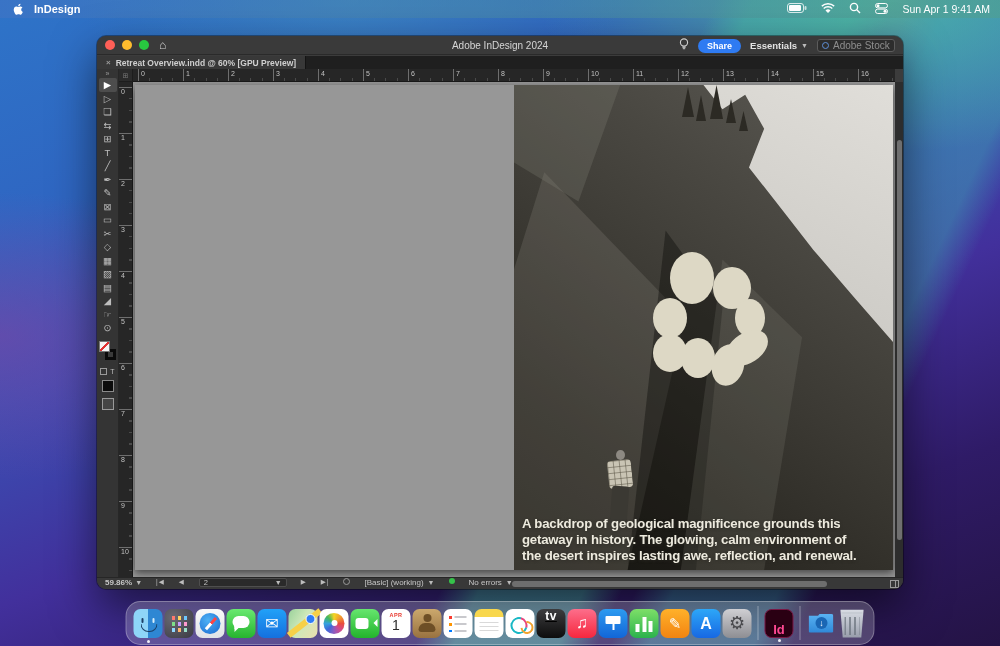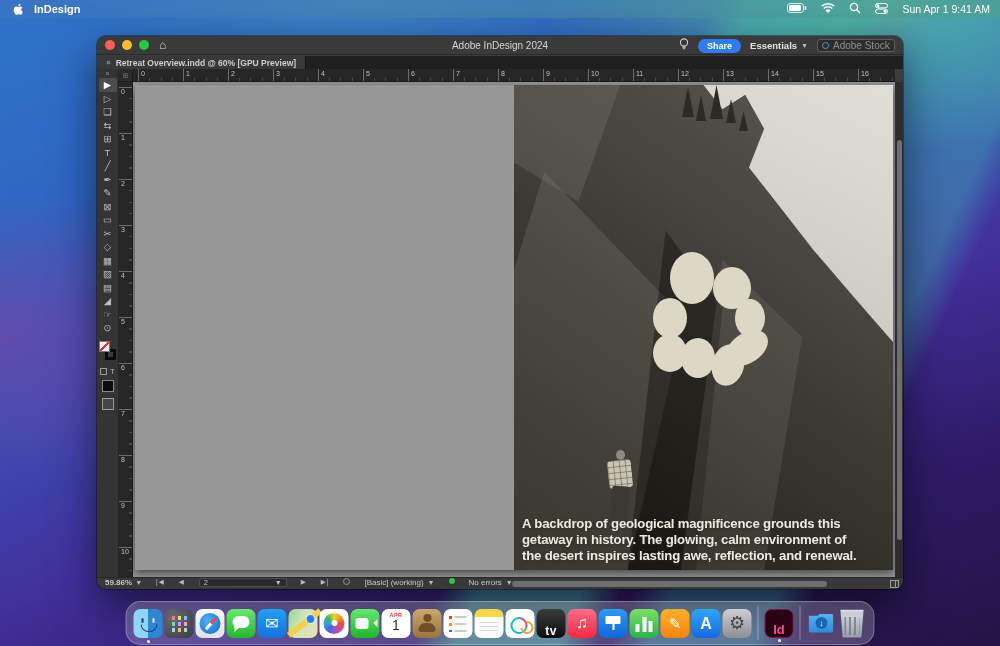--- a/index.html
+++ b/index.html
@@ -218,21 +218,21 @@
     background-size:auto,auto,auto,12px 2px,12px 2px,12px 2px;
     background-position:0 0,0 0,0 0, 6px 1.5px, 6px 8.5px, 6px 15.5px; background-repeat:no-repeat; }
   .ic-notes{ background:linear-gradient(180deg,#f8d74d 0 8px,#fff 8px); }
   .ic-notes::before{ content:""; position:absolute; left:5px; top:13px; width:19px; height:10px;
     background:repeating-linear-gradient(to bottom,#d9d9d9 0 1px,rgba(0,0,0,0) 1px 4px); }
   .ic-freeform{ background:#fff; }
   .ic-freeform::before{ content:""; position:absolute; left:5px; top:8px; width:13px; height:13px;
     border:2.5px solid #18b8c4; border-radius:50%; border-right-color:#e8457d; transform:rotate(-30deg); }
   .ic-freeform::after{ content:""; position:absolute; left:15px; top:12px; width:9px; height:9px;
     border:2.5px solid #f0a32f; border-radius:50%; border-left-color:rgba(0,0,0,0); transform:rotate(40deg); }
-  .ic-tv{ background:linear-gradient(180deg,#3c3c3e,#0d0d0d); display:flex; align-items:flex-end; justify-content:center;text-decoration:underline; }
+  .ic-tv{ background:linear-gradient(180deg,#3c3c3e,#0d0d0d); display:flex; align-items:flex-start; justify-content:center;text-decoration:underline; }
   .tv-label{ color:#fff; font-size:12px; font-weight:bold; letter-spacing:.5px; }
   .ic-music{ background:linear-gradient(180deg,#fd6e8b,#f6273e); }
   .ic-music::before{ content:"♫"; position:absolute; inset:0; color:#fff; font-size:16px; text-align:center; line-height:28px; }
   .ic-keynote{ background:linear-gradient(180deg,#2d9bf0,#1266d8); }
   .ic-keynote::before{ content:""; position:absolute; left:7px; top:7px; width:15px; height:8px; background:#fff; border-radius:1px; }
   .ic-keynote::after{ content:""; position:absolute; left:13.5px; top:15px; width:2px; height:6px; background:#fff;
     box-shadow:-4px 6px 0 -2px #fff, 4px 6px 0 -2px #fff, 0 6px 0 -2px #fff; }
   .ic-numbers{ background:linear-gradient(180deg,#7ddf68,#2bb24c); }
   .ic-numbers::before{ content:""; position:absolute; inset:6px;
     background-image:linear-gradient(#fff,#fff),linear-gradient(#fff,#fff),linear-gradient(#fff,#fff);

